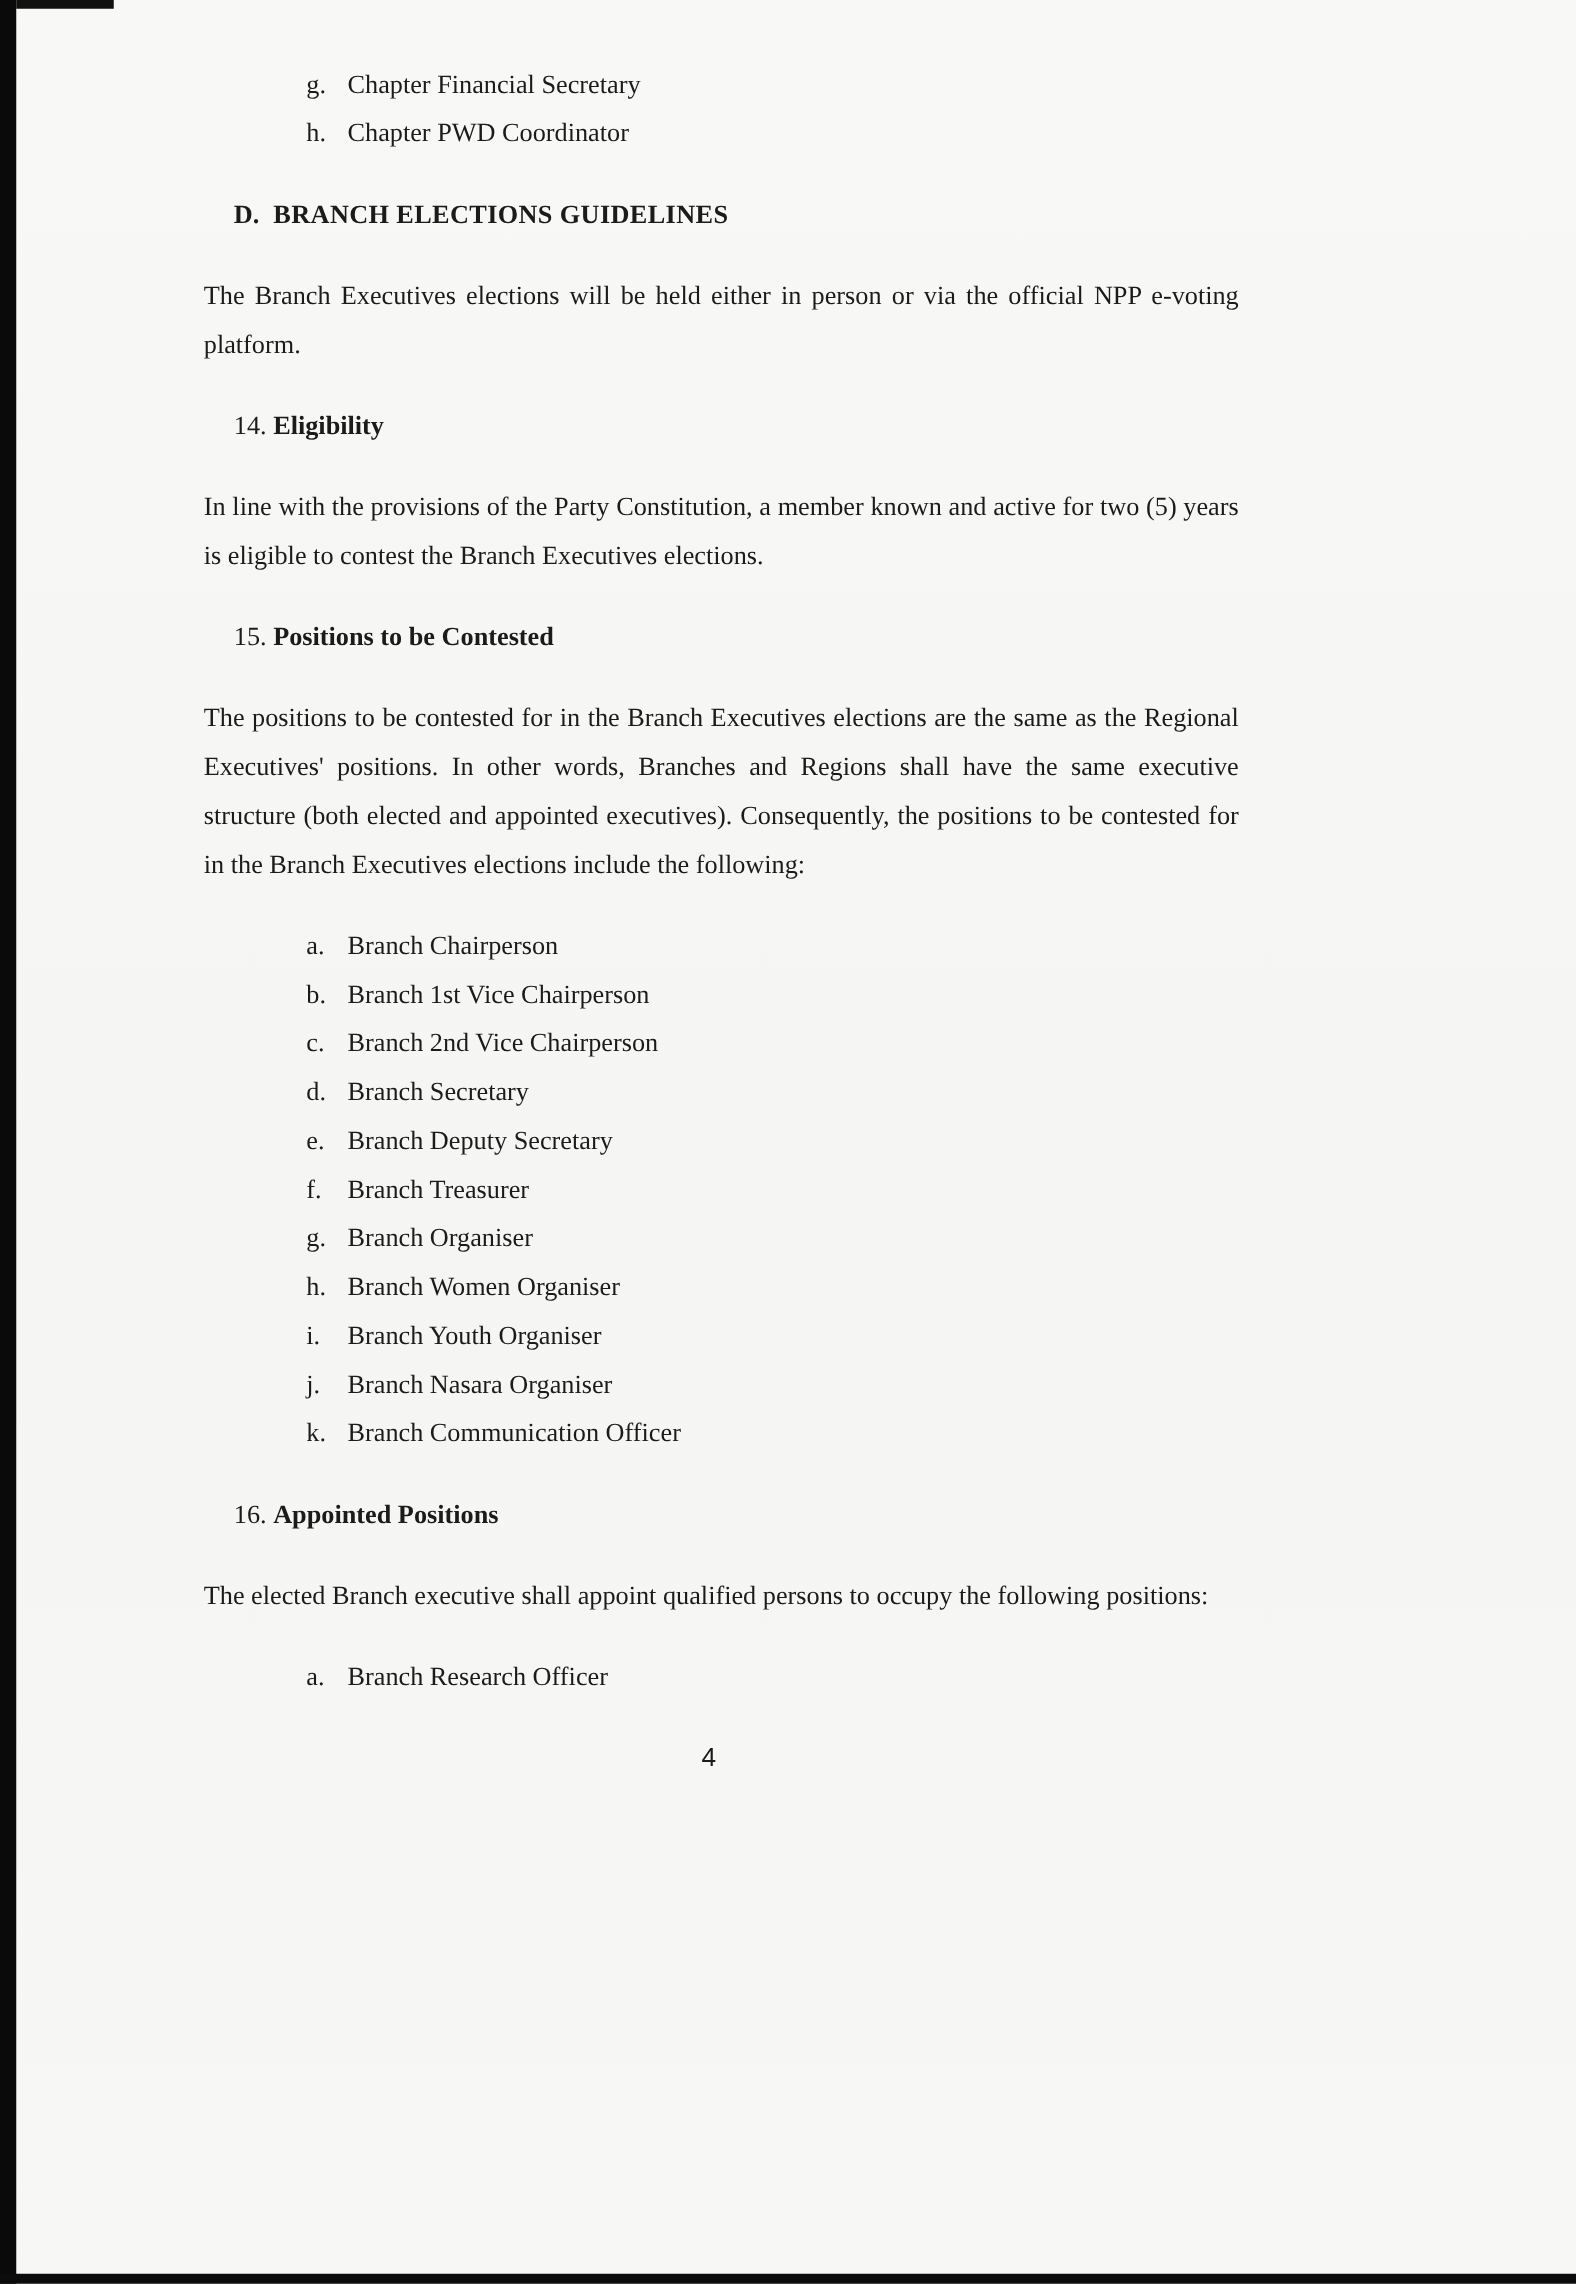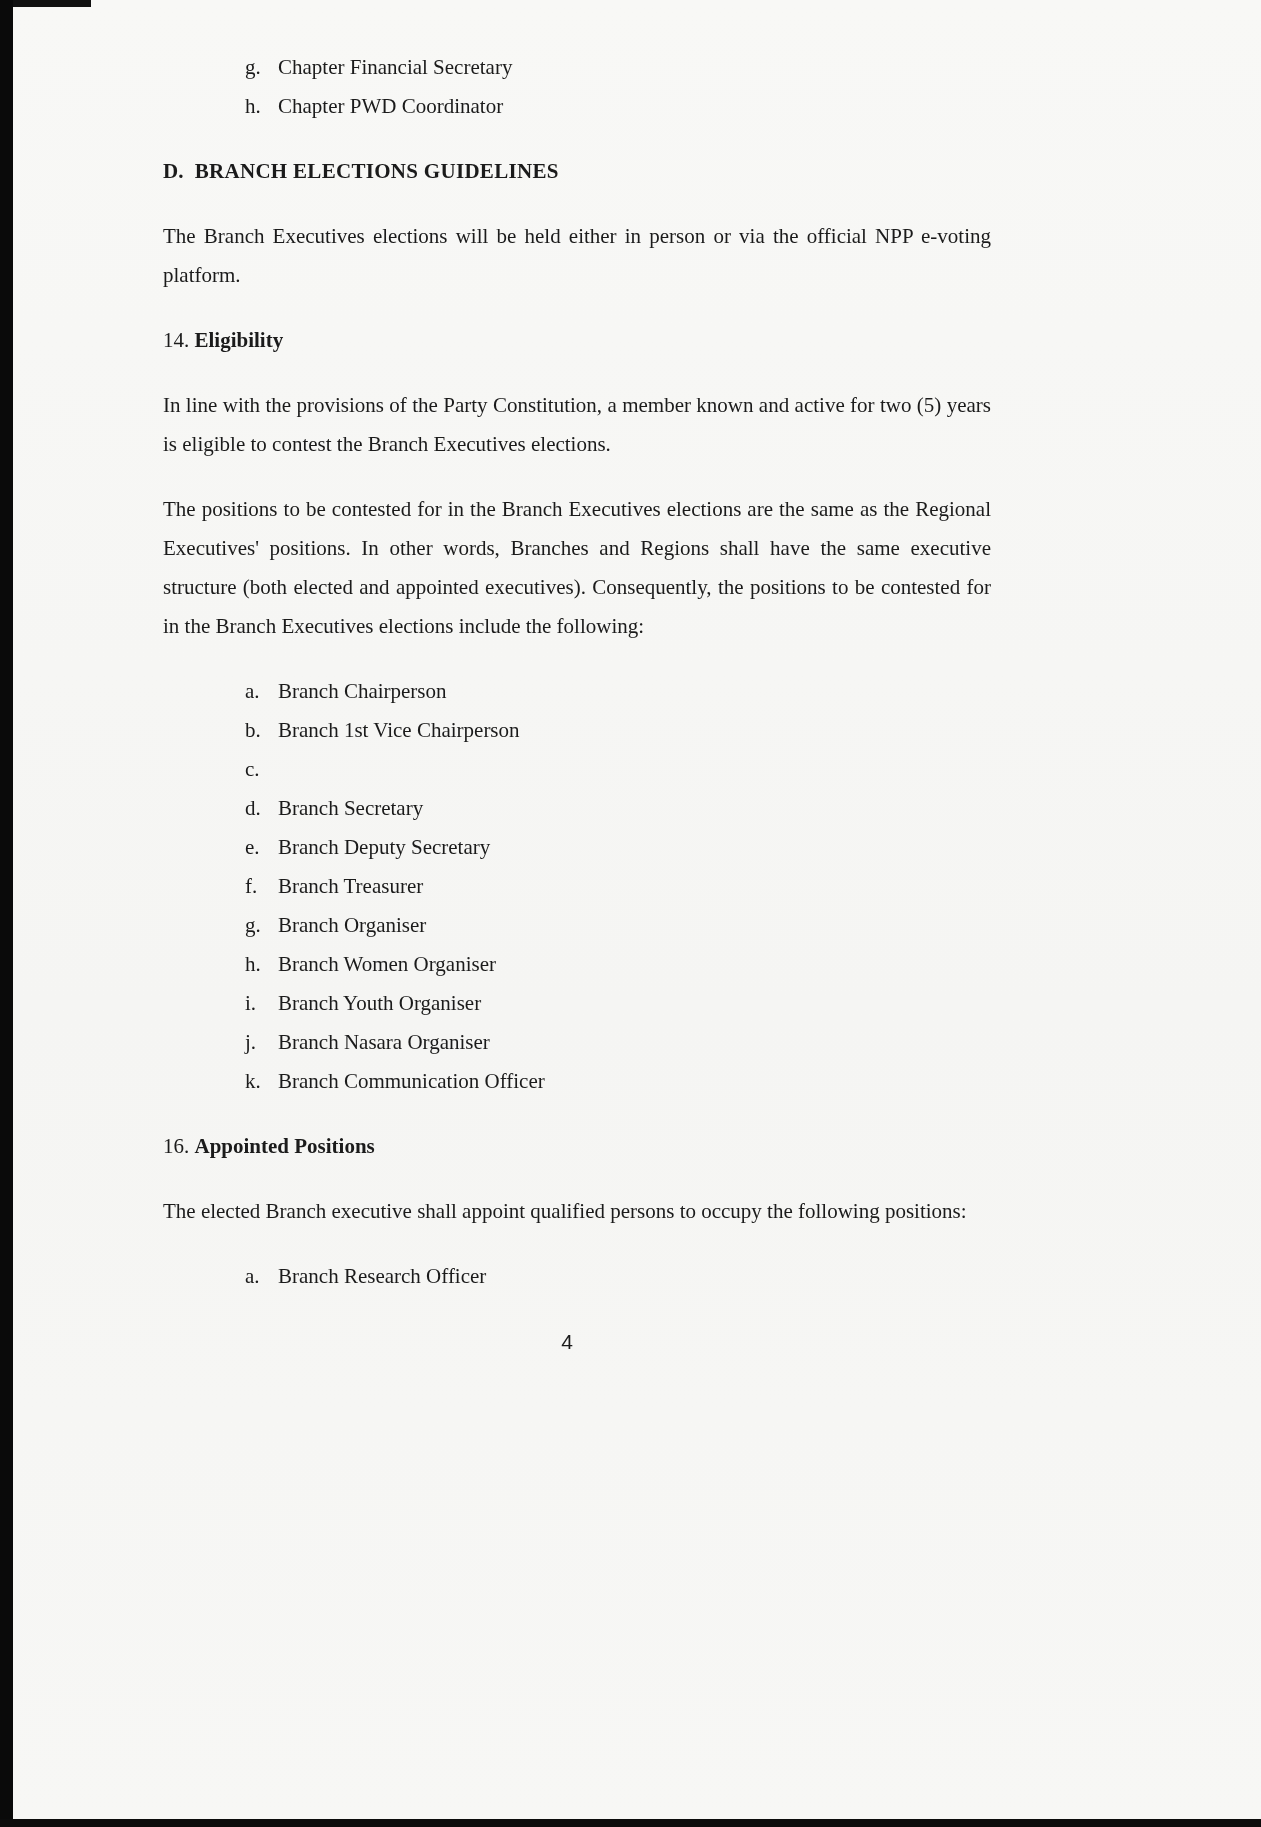--- a/index.html
+++ b/index.html
@@ -42,21 +42,21 @@
     line-height: 39px;
   }
   .block { margin: 26px 0 0 0; }
   .block:first-child { margin-top: 0; }
   .doc-list { margin-left: 102px; }
   .doc-list-item { display: flex; }
   .doc-list-item .marker {
     width: 33px;
     flex: 0 0 33px;
   }
-  .heading { margin-left: 20px; font-family: Liberation Serif, serif; }
+  .heading { margin-left: 44px; font-family: Liberation Serif, serif; }
   .heading .num { font-weight: normal; }
   .heading .title { font-weight: bold; }
   .heading.main .num { font-weight: bold; margin-right: 6px; }
   .heading.main .title { letter-spacing: 0.3px; }
   .para {
     text-align: justify;
     text-justify: inter-word;
     margin-left: 20px;
   }
   .page-number {
@@ -91,33 +91,38 @@
   </div>
 
   <p class="para block">The Branch Executives elections will be held either in person or via the official NPP e-voting platform.</p>
 
   <div class="heading block">
     <span class="num">14.</span>
     <span class="title">Eligibility</span>
   </div>
   <p class="para block">In line with the provisions of the Party Constitution, a member known and active for two (5) years is eligible to contest the Branch Executives elections.</p>
 
+  <div class="heading block">
+    <span class="num">15.</span>
+    <span class="title">Positions to be Contested</span>
+  </div>
   <p class="para block">The positions to be contested for in the Branch Executives elections are the same as the Regional Executives' positions. In other words, Branches and Regions shall have the same executive structure (both elected and appointed executives). Consequently, the positions to be contested for in the Branch Executives elections include the following:</p>
 
   <div class="doc-list block">
     <div class="doc-list-item">
       <span class="marker">a.</span>
       <span class="label">Branch Chairperson</span>
     </div>
     <div class="doc-list-item">
       <span class="marker">b.</span>
       <span class="label">Branch 1st Vice Chairperson</span>
     </div>
     <div class="doc-list-item">
       <span class="marker">c.</span>
+      <span class="label">Branch 2nd Vice Chairperson</span>
     </div>
     <div class="doc-list-item">
       <span class="marker">d.</span>
       <span class="label">Branch Secretary</span>
     </div>
     <div class="doc-list-item">
       <span class="marker">e.</span>
       <span class="label">Branch Deputy Secretary</span>
     </div>
     <div class="doc-list-item">

